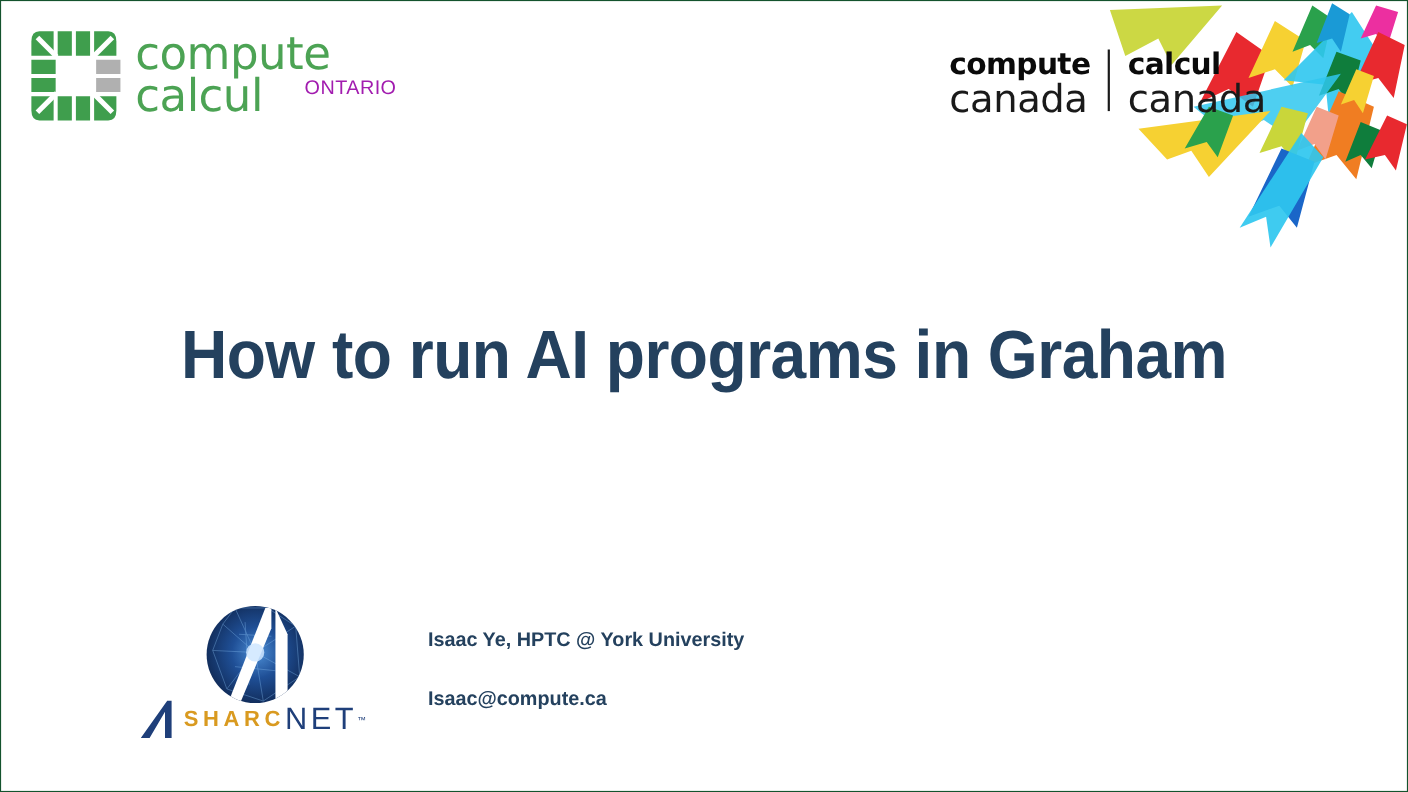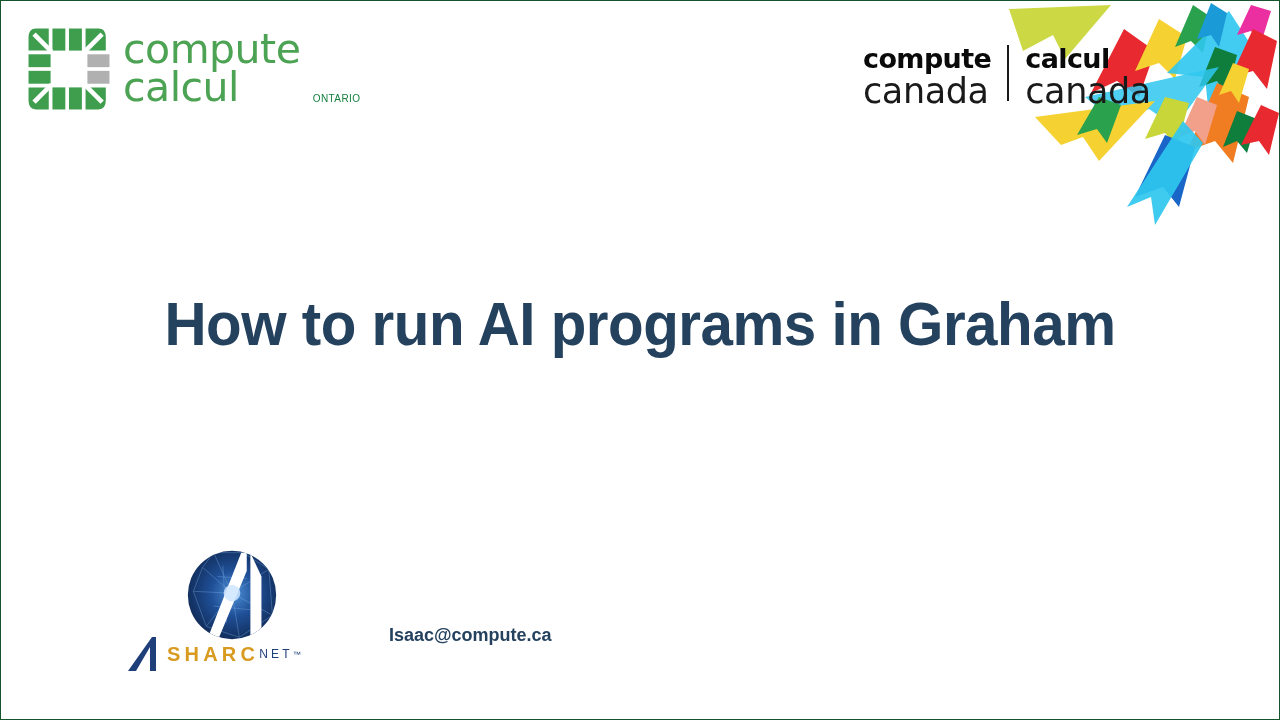--- a/index.html
+++ b/index.html
@@ -39,26 +39,26 @@
     font-family:"DejaVu Sans", sans-serif;
     font-size:41px;
     font-weight:400;
     color:#4ca354;
     letter-spacing:-0.5px;
     display:block;
   }
   #co-ontario {
     position:absolute;
     right:-60px;
-    bottom:4px;
-    font-family:"Liberation Sans", sans-serif;
-    font-size:10px;
+    bottom:19px;
+    font-family:"Liberation Sans", sans-serif;
+    font-size:18px;
     font-weight:400;
     letter-spacing:0.4px;
-    color:#15803d;
+    color:#a21caf;
     white-space:nowrap;
   }
 
   
   #cc-logo {
     position:absolute;
     left:862px;
     top:44px;
     display:flex;
     align-items:flex-start;
@@ -147,21 +147,21 @@
     font-family:"Liberation Sans", sans-serif;
     font-size:20px;
     font-weight:700;
     color:#d99a20;
     letter-spacing:4.2px;
     margin-left:-3px;
     text-align:center;
   }
   .sn-net {
     font-family:"Liberation Sans", sans-serif;
-    font-size:12px;
+    font-size:28px;
     font-weight:400;
     color:#1f3f7a;
     letter-spacing:3.2px;
   }
   .sn-tm {
     font-family:"Liberation Sans", sans-serif;
     font-size:8px;
     color:#1f3f7a;
     vertical-align:super;
   }
@@ -309,16 +309,17 @@
       <div id="sn-word">
         <svg id="sn-lambda" viewBox="0 0 44 38">
           <polygon points="2,36 26,2 30,2 30,36 24,36 24,12 10,36" fill="#1f3f7a"></polygon>
         </svg>
         <span class="sn-sharc">SHARC</span>
         <span class="sn-net">NET</span>
         <span class="sn-tm">™</span>
       </div>
     </div>
 
+    <div class="byline" id="byline-name">Isaac Ye, HPTC @ York University</div>
     <div class="byline" id="byline-email">Isaac@compute.ca</div>
   </div>
 
 </div>
 
 </body></html>

